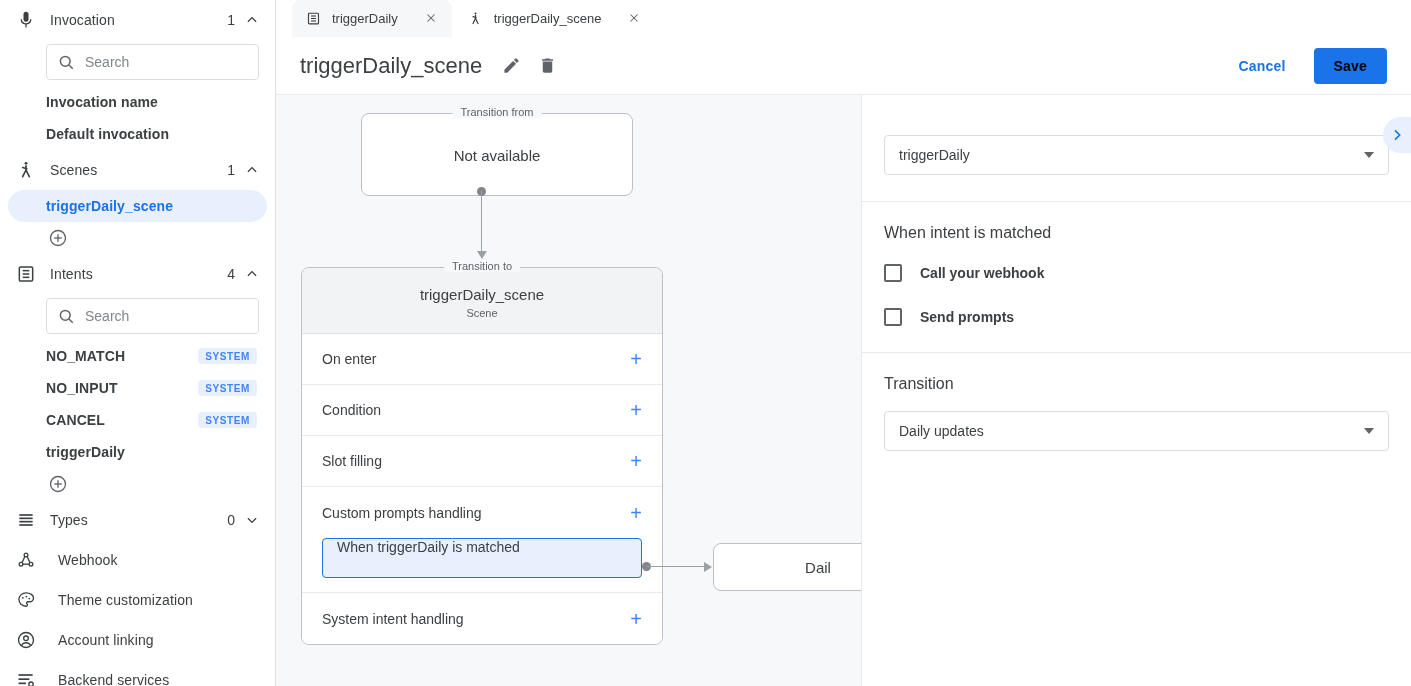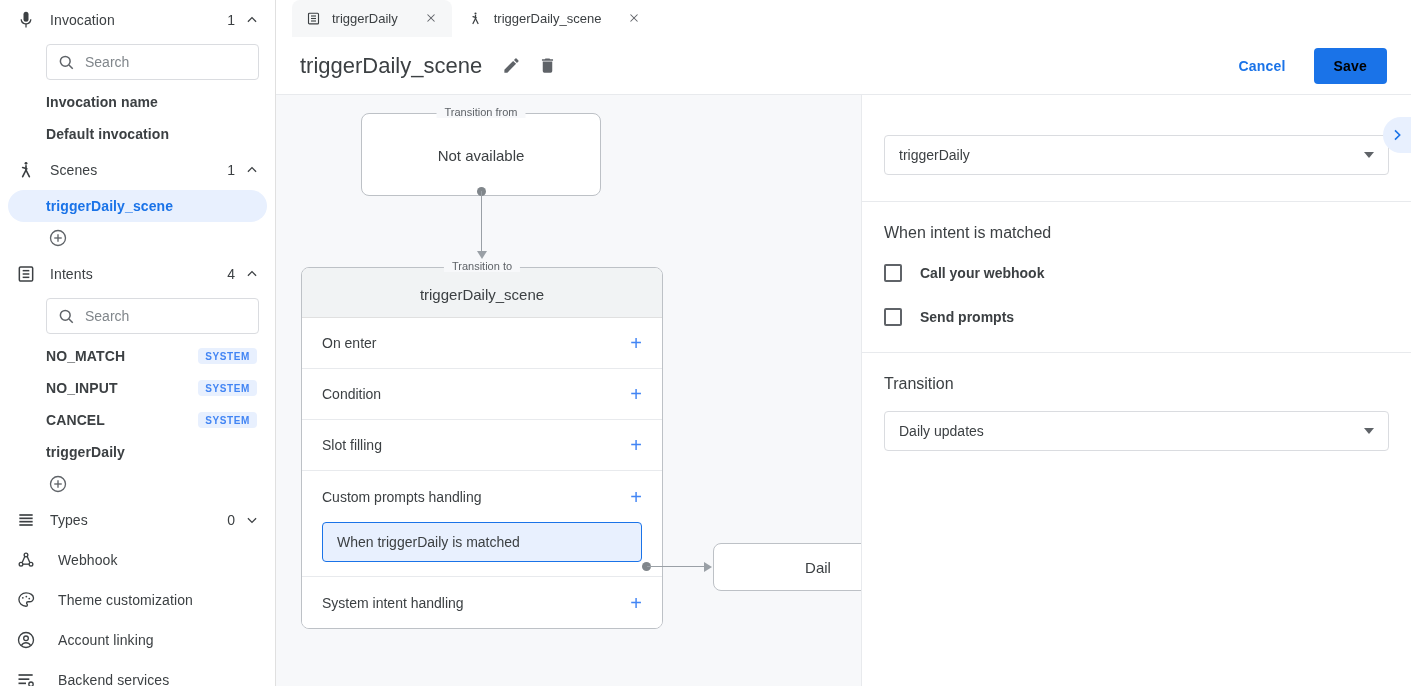--- a/index.html
+++ b/index.html
@@ -124,21 +124,21 @@
   .fieldset {
     position: absolute; border: 1px solid #bdc1c6; border-radius: 8px;
     background: #fff;
   }
   .fs-legend {
     position: absolute; top: -8px; left: 50%; transform: translateX(-50%);
     background: #f7f8fa; padding: 0 8px; font-size: 11px; color: #5f6368;
     white-space: nowrap;
   }
 
-  #node-from { left: 85px; top: 18px; width: 240px; height: 83px; }
+  #node-from { left: 85px; top: 18px; width: 272px; height: 83px; }
   #node-from .ntext {
     position:absolute; left:0; right:0; top:50%; transform:translateY(-50%);
     text-align: center; font-size: 15px; color: #3c4043;
   }
 
   .edge { position: absolute; background: #9aa0a6; }
   .dot { position: absolute; width: 9px; height: 9px; border-radius: 50%; background: #80868b; }
   .arrow-d {
     position: absolute; width: 0; height: 0;
     border-left: 5px solid transparent; border-right: 5px solid transparent;
@@ -165,21 +165,21 @@
     padding: 0 20px; height: 51px; border-bottom: 1px solid #e8eaed;
     font-size: 14px; color: #3c4043; cursor: pointer; background:#fff;
   }
   .scene-row:last-child { border-bottom: 0; border-radius: 0 0 7px 7px; }
   .plus { color: #4285f4; font-size: 20px; line-height: 1; user-select:none; }
   .scene-sub {
     padding: 0 20px 14px; background: #fff;
   }
   .chip {
     border: 1px solid #1a73e8; background: #e8f0fe; border-radius: 4px;
-    height: 40px; display: flex; align-items: center; padding: 0 14px;
+    height: 40px; display: flex; padding: 0 14px;
     font-size: 14px; color: #3c4043; cursor: pointer;
   }
   .sub-sep { border-bottom: 1px solid #e8eaed; }
 
   #node-daily {
     left: 437px; top: 448px; width: 210px; height: 48px;
   }
   #node-daily .ntext {
     position:absolute; left:0; right:0; top:50%; transform:translateY(-50%);
     text-align:center; font-size:15px; color:#3c4043;
@@ -485,20 +485,21 @@
         </div>
 
         <div class="dot" style="left: 201px; top: 92px;"></div>
         <div class="edge" style="left: 205px; top: 96px; width: 1px; height: 62px;"></div>
         <div class="arrow-d" style="left: 201px; top: 156px;"></div>
 
         <div id="node-scene">
           <span class="fs-legend" style="top:-8px;">Transition to</span>
           <div class="scene-head">
             <div class="h1">triggerDaily_scene</div>
+            <div class="h2">Scene</div>
           </div>
 
           <div class="scene-row">
             <span>On enter</span>
             <span class="plus">+</span>
           </div>
           <div class="scene-row">
             <span>Condition</span>
             <span class="plus">+</span>
           </div>

